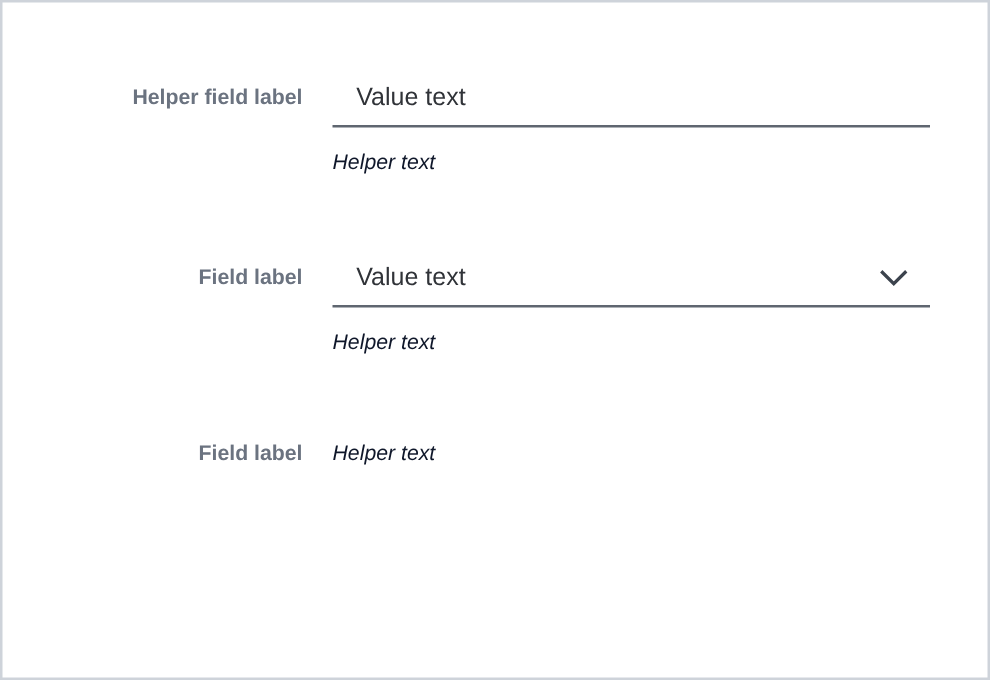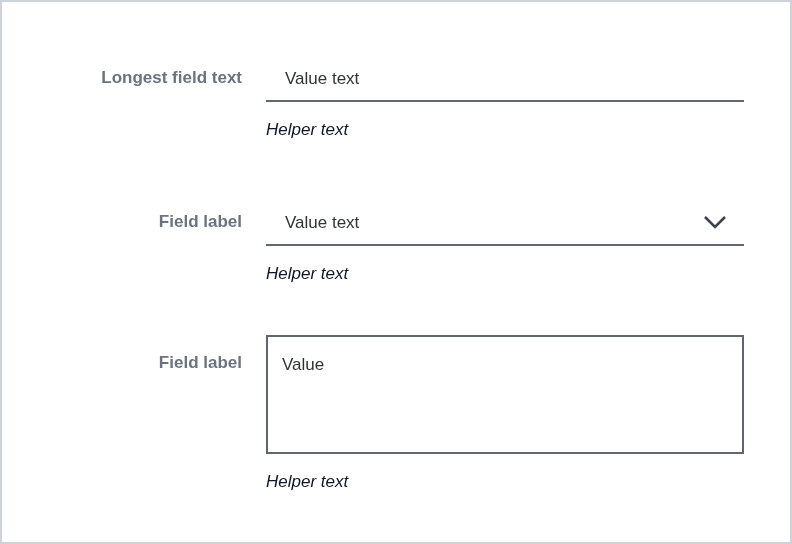--- a/index.html
+++ b/index.html
@@ -44,21 +44,21 @@
   .line-input {
     height: 40px;
     border-bottom: 2px solid #5f6670;
     display: flex;
     align-items: flex-start;
     padding: 5px 8px 0 19px;
     cursor: text;
   }
   .line-input.select { cursor: pointer; }
   .input-value {
-    font-size: 17px;
+    font-size: 20px;
     line-height: 23px;
     color: #303338;
     white-space: nowrap;
     text-align: center;
   }
   .chevron {
     margin-left: auto;
     margin-top: 4px;
     margin-right: 9px;
     width: 24px;
@@ -82,21 +82,21 @@
     color: #0f172a;
   }
 </style>
 </head>
 <body>
 
 <div class="page">
   <div class="form">
 
     <div class="field-row row-1">
-      <div class="field-label">Longest field text</div>
+      <div class="field-label">Helper field label</div>
       <div class="control">
         <div class="line-input">
           <span class="input-value">Value text</span>
         </div>
         <div class="helper-text">Helper text</div>
       </div>
     </div>
 
     <div class="field-row row-2">
       <div class="field-label">Field label</div>
@@ -107,21 +107,18 @@
             <path d="M2 2 L12 12 L22 2" fill="none" stroke="#3c434d" stroke-width="2.6"></path>
           </svg>
         </div>
         <div class="helper-text">Helper text</div>
       </div>
     </div>
 
     <div class="field-row row-3">
       <div class="field-label">Field label</div>
       <div class="control">
-        <div class="textarea-box">
-          <span class="input-value">Value</span>
-        </div>
         <div class="helper-text">Helper text</div>
       </div>
     </div>
 
   </div>
 </div>
 
 </body></html>

